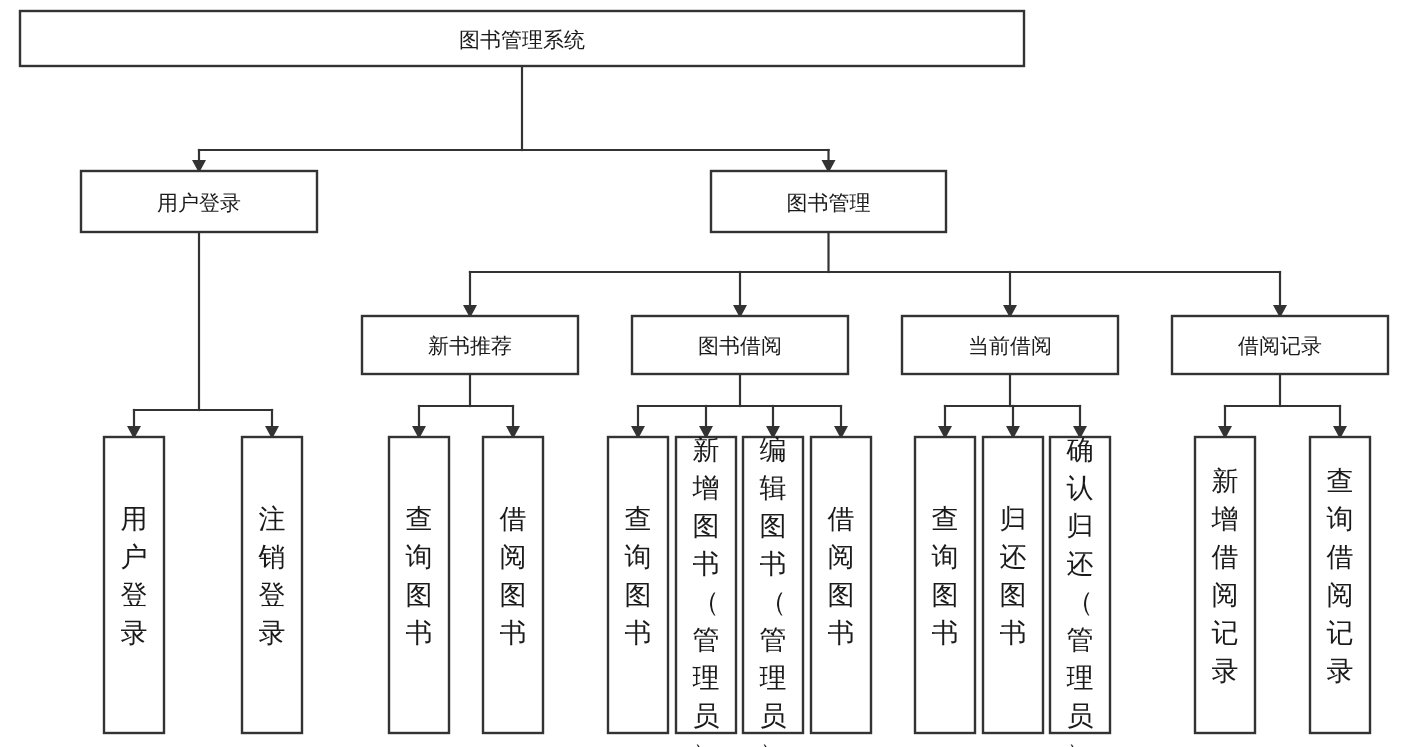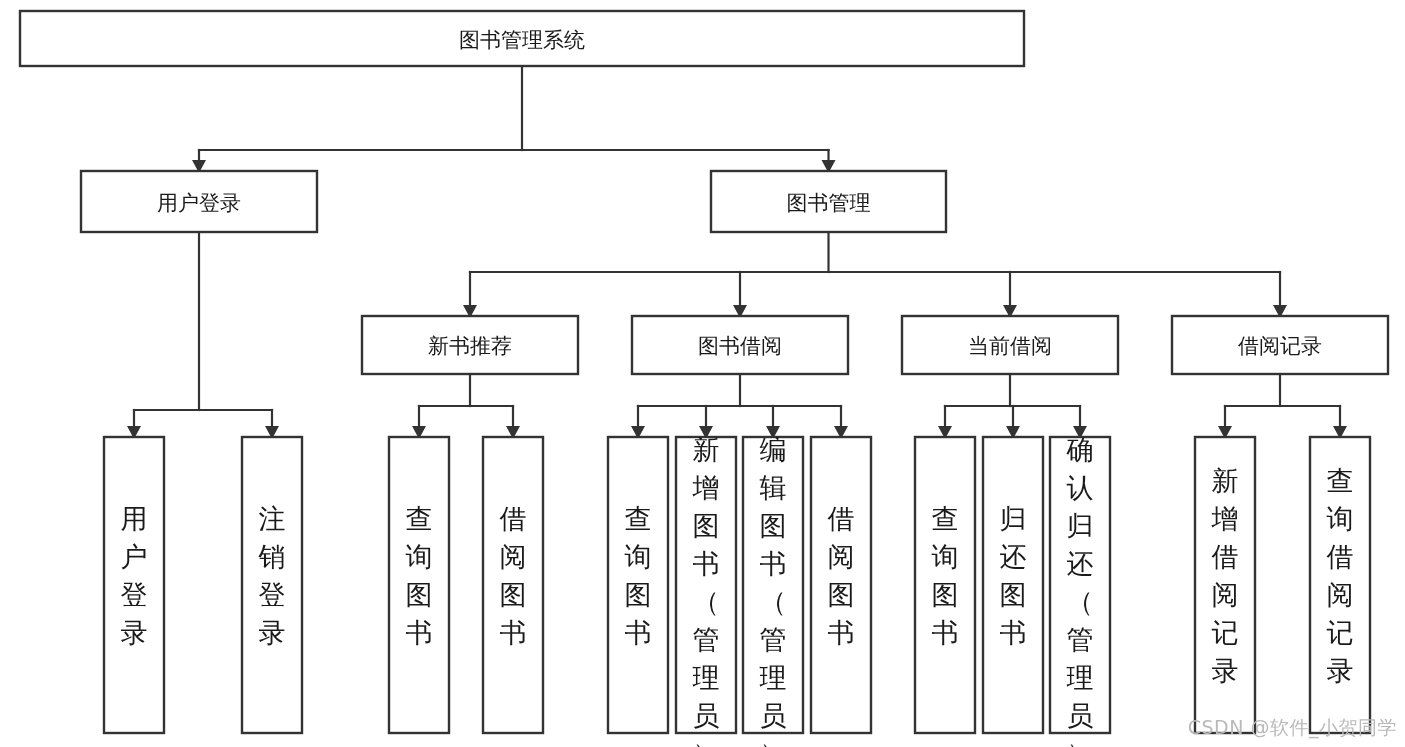--- a/index.html
+++ b/index.html
@@ -218,14 +218,13 @@
           <rect x="1195" y="437" width="60" height="296" class="node-box"></rect>
           <text x="1225" y="0" class="leaf-vert" fill="#1a1a1a" font-size="27" text-anchor="middle" font-family="&quot;DejaVu Sans&quot;,&quot;Liberation Sans&quot;,sans-serif"><tspan x="1225" y="490">新</tspan><tspan x="1225" y="528">增</tspan><tspan x="1225" y="566">借</tspan><tspan x="1225" y="604">阅</tspan><tspan x="1225" y="642">记</tspan><tspan x="1225" y="680">录</tspan></text>
         </g>
         <g>
           <rect x="1310" y="437" width="60" height="296" class="node-box"></rect>
           <text x="1340" y="0" class="leaf-vert" fill="#1a1a1a" font-size="27" text-anchor="middle" font-family="&quot;DejaVu Sans&quot;,&quot;Liberation Sans&quot;,sans-serif"><tspan x="1340" y="490">查</tspan><tspan x="1340" y="528">询</tspan><tspan x="1340" y="566">借</tspan><tspan x="1340" y="604">阅</tspan><tspan x="1340" y="642">记</tspan><tspan x="1340" y="680">录</tspan></text>
         </g>
       </g>
   </svg>
 
-  <div class="watermark">CSDN @软件_小贺同学</div>
 </div>
 
 </body></html>

